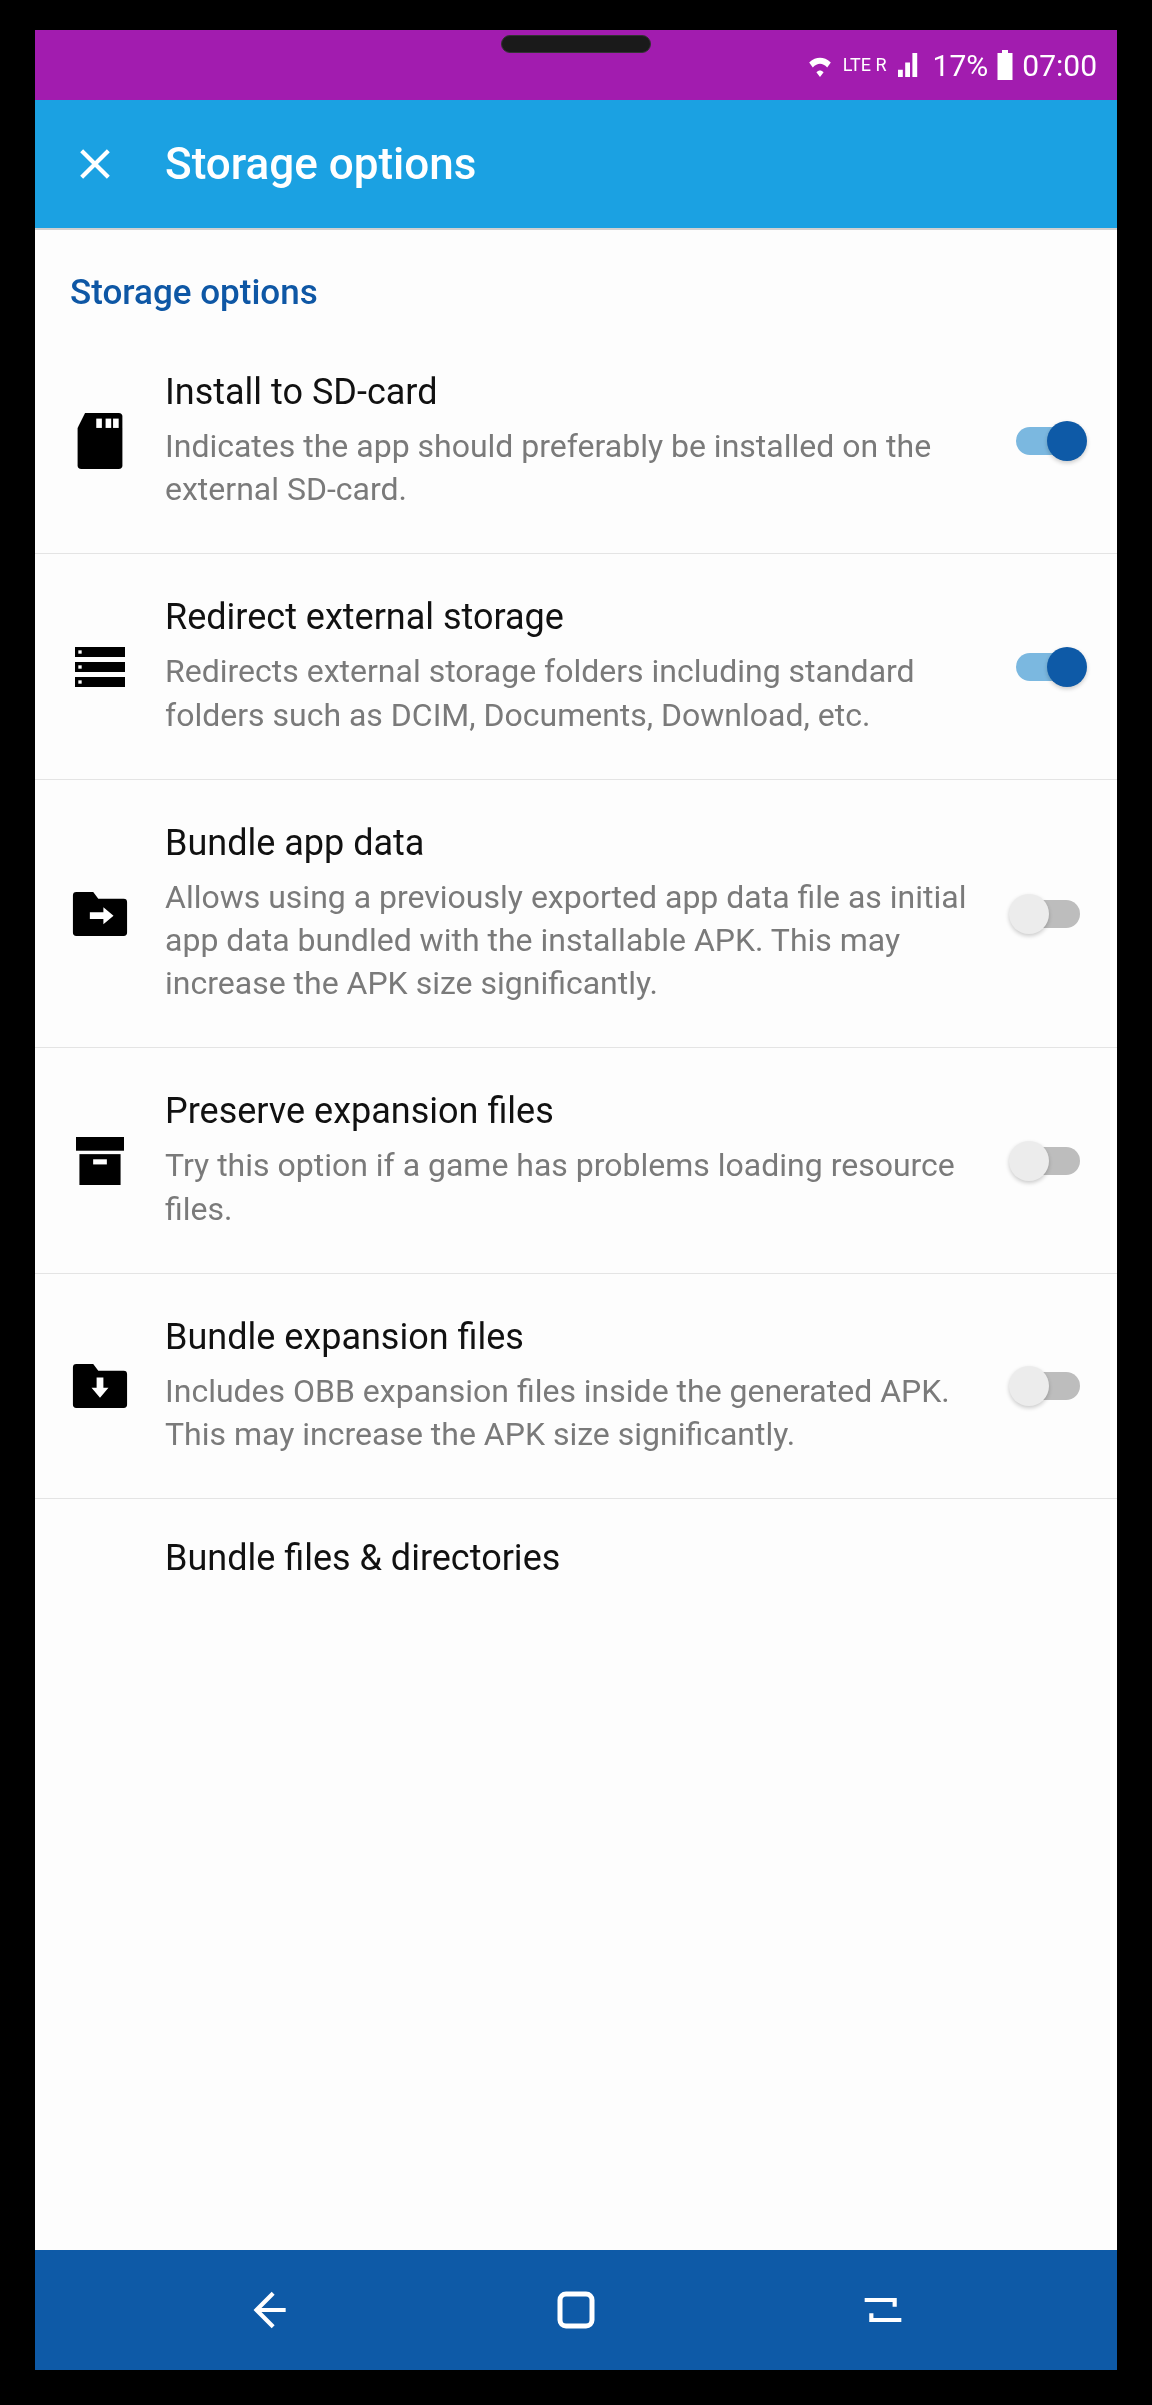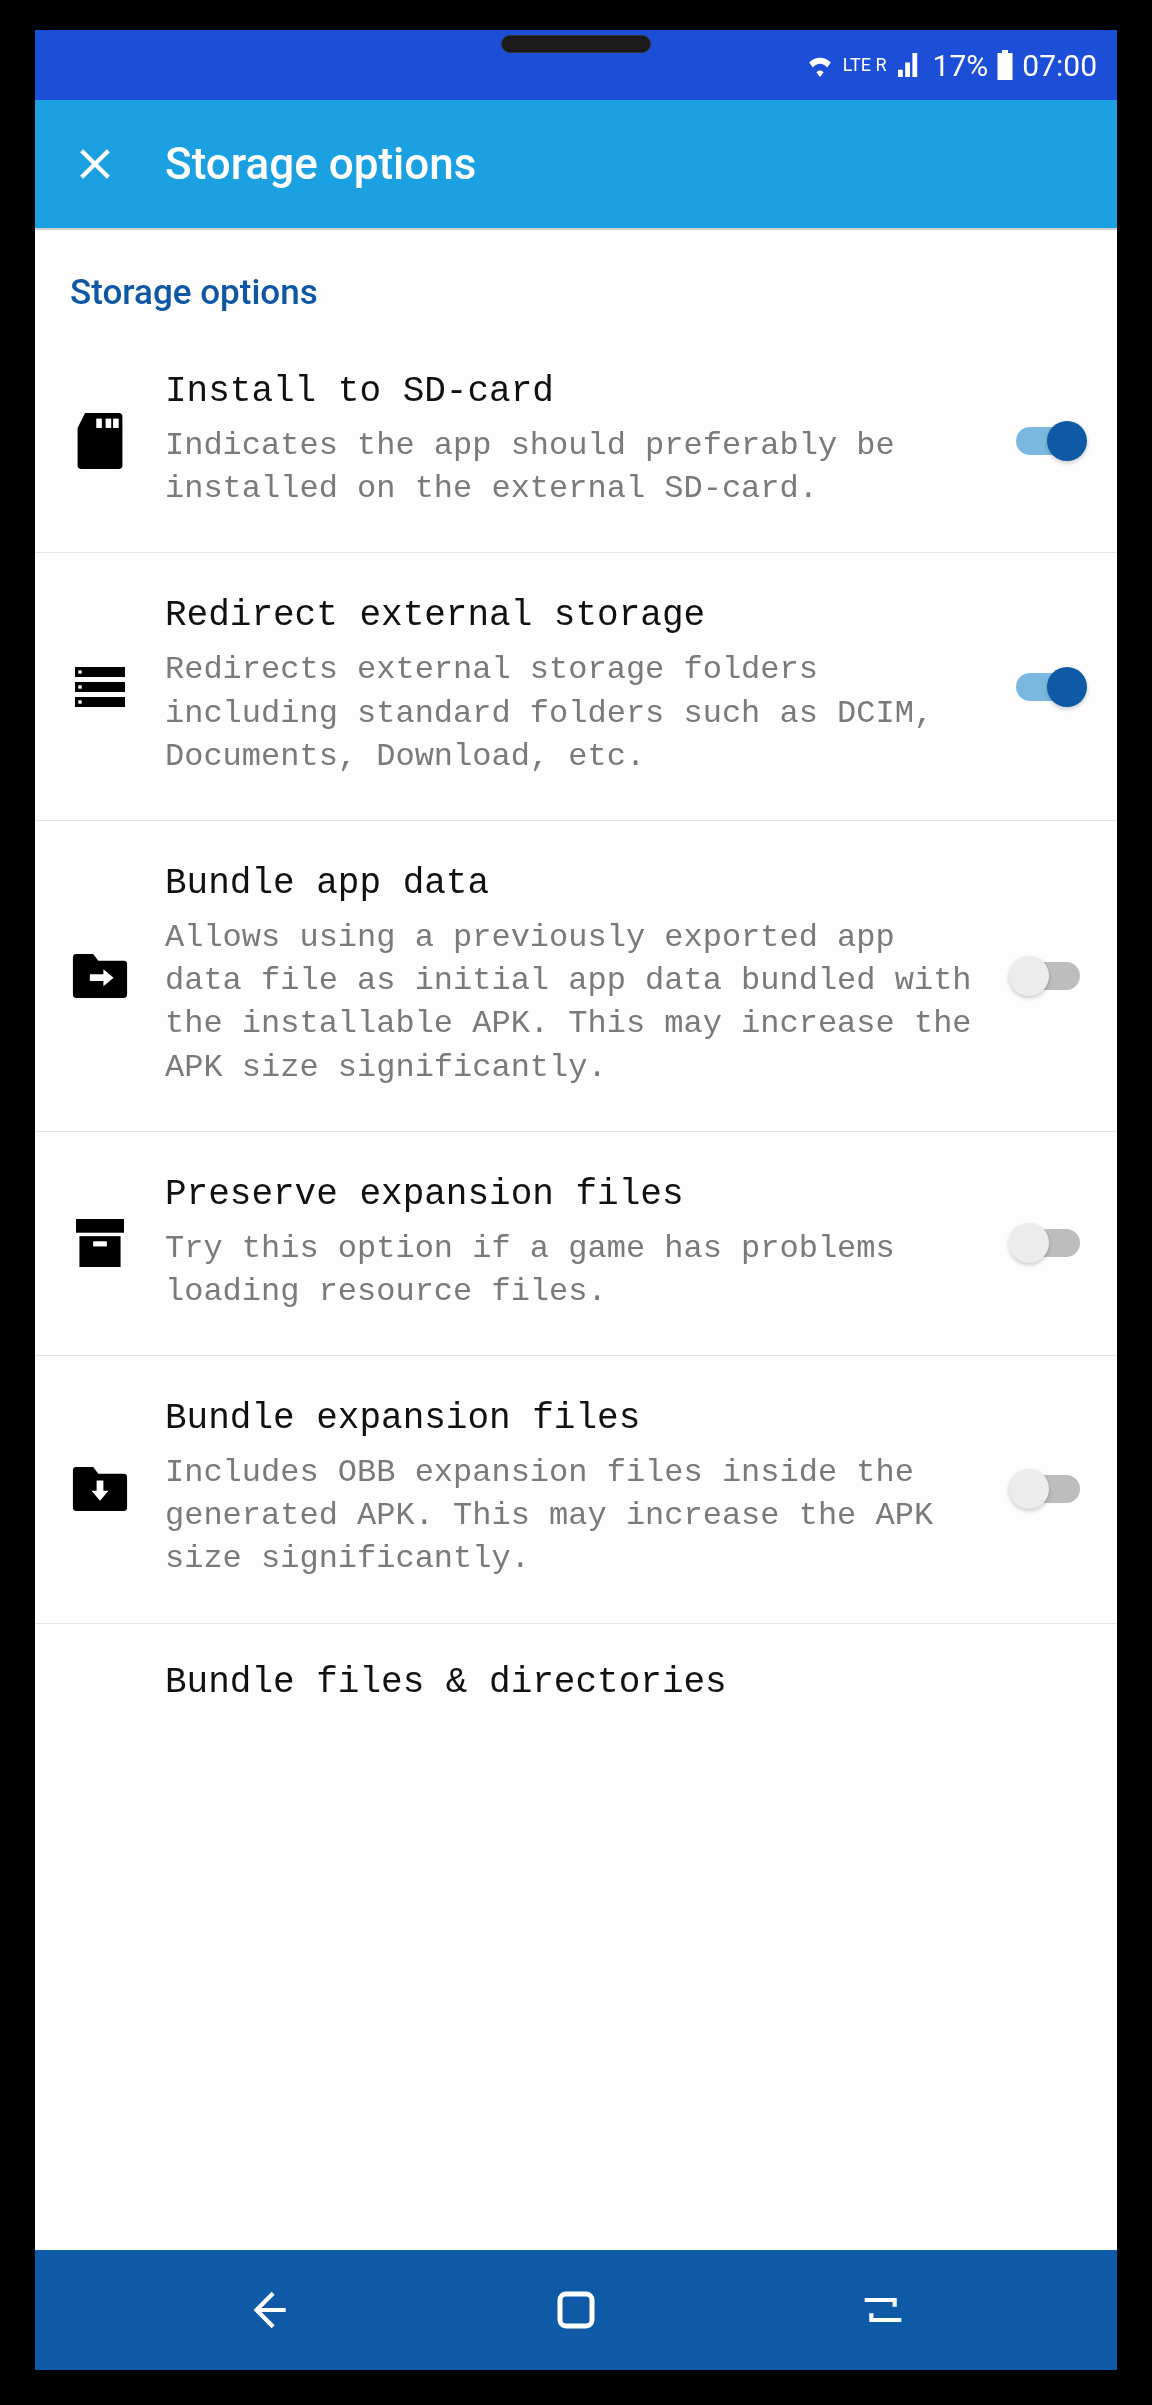--- a/index.html
+++ b/index.html
@@ -31,21 +31,21 @@
     left: 50%;
     transform: translateX(-50%);
     width: 150px;
     height: 18px;
     background: #1a1a1a;
     border-radius: 9px;
     border: 1px solid #333;
   }
   .status-bar {
     height: 70px;
-    background: #1d4ed8;
+    background: #a21caf;
     display: flex;
     justify-content: flex-end;
     align-items: center;
     padding: 0 20px;
     gap: 8px;
     color: #fff;
     font-size: 30px;
     font-weight: 400;
   }
   .status-bar .lte { font-size: 18px; line-height:1; }
@@ -92,21 +92,20 @@
   .item-icon {
     width: 90px;
     min-width: 90px;
     display: flex;
     align-items: center;
     justify-content: center;
   }
   .item-text {
     flex: 1;
     padding-right: 10px;
-    font-family: Liberation Mono, monospace;
   }
   .item-title {
     font-size: 36px;
     color: #111;
     margin-bottom: 4px;
   }
   .item-sub {
     font-size: 32px;
     color: #7a7a7a;
     line-height: 1.35;

